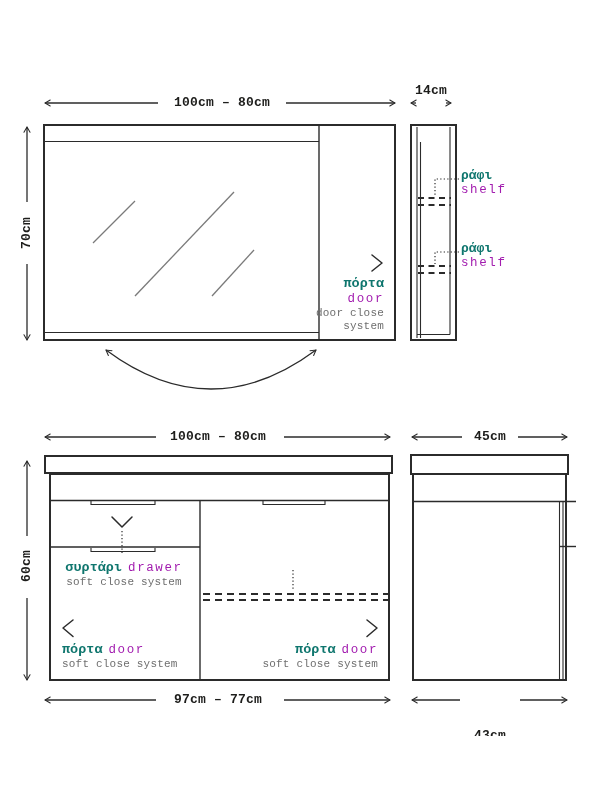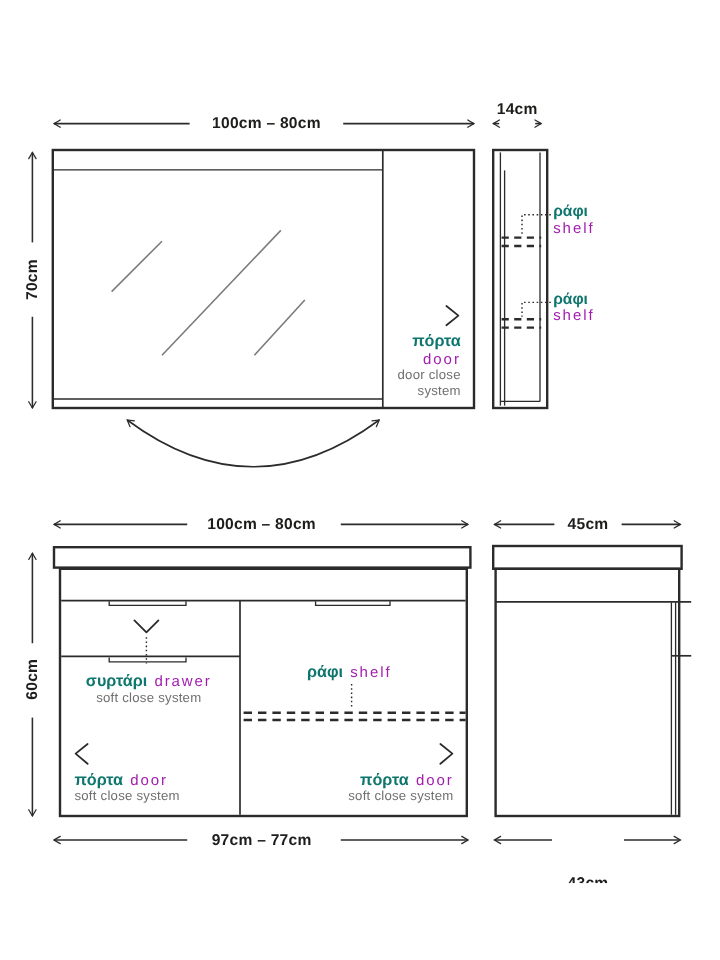--- a/index.html
+++ b/index.html
@@ -1,18 +1,18 @@
 <!DOCTYPE html>
 <html><head>
 <meta charset="utf-8">
 <style>
   html,body{margin:0;padding:0;background:#ffffff;}
   #stage{
     position:relative;width:600px;height:736px;background:#ffffff;overflow:hidden;
-    font-family:Liberation Sans, sans-serif;color:#1d1d1b;
+    font-family:Liberation Mono, monospace;color:#1d1d1b;
   }
   #linework{position:absolute;left:0;top:0;}
   
   .s2{stroke:#2b2b2b;stroke-width:2;fill:none;}
   .s14{stroke:#2b2b2b;stroke-width:1.4;fill:none;}
   .s11{stroke:#2b2b2b;stroke-width:1.1;fill:none;}
   .soft{stroke:#7a7a7a;stroke-width:1.3;fill:none;}
   .dimline{stroke:#2b2b2b;stroke-width:1.3;fill:none;}
   .chev{stroke:#2b2b2b;stroke-width:1.5;fill:none;stroke-linecap:round;stroke-linejoin:round;}
   .dots{stroke:#2b2b2b;stroke-width:1.2;fill:none;stroke-dasharray:1.3 2.2;}
@@ -156,23 +156,20 @@
   <div class="lbl" style="left:461px;top:242px;">
     <div class="line" style="line-height:13.5px;"><span class="gr" style="font-size:13px;">ράφι</span></div>
     <div class="line" style="line-height:13.5px;"><span class="en">shelf</span></div>
   </div>
 
   <div class="lbl ta-c" style="left:48px;top:560px;width:152px;">
     <div class="line"><span class="gr">συρτάρι</span><span class="en inline">drawer</span></div>
     <div class="note">soft close system</div>
   </div>
 
-  <div class="lbl ta-c" style="left:231px;top:552px;width:120px;">
-    <div class="line"><span class="gr">ράφι</span><span class="en inline">shelf</span></div>
-  </div>
 
   <div class="lbl" style="left:62px;top:642px;">
     <div class="line"><span class="gr">πόρτα</span><span class="en inline">door</span></div>
     <div class="note">soft close system</div>
   </div>
 
   <div class="lbl ta-r" style="right:222px;top:642px;">
     <div class="line"><span class="gr">πόρτα</span><span class="en inline">door</span></div>
     <div class="note">soft close system</div>
   </div>

